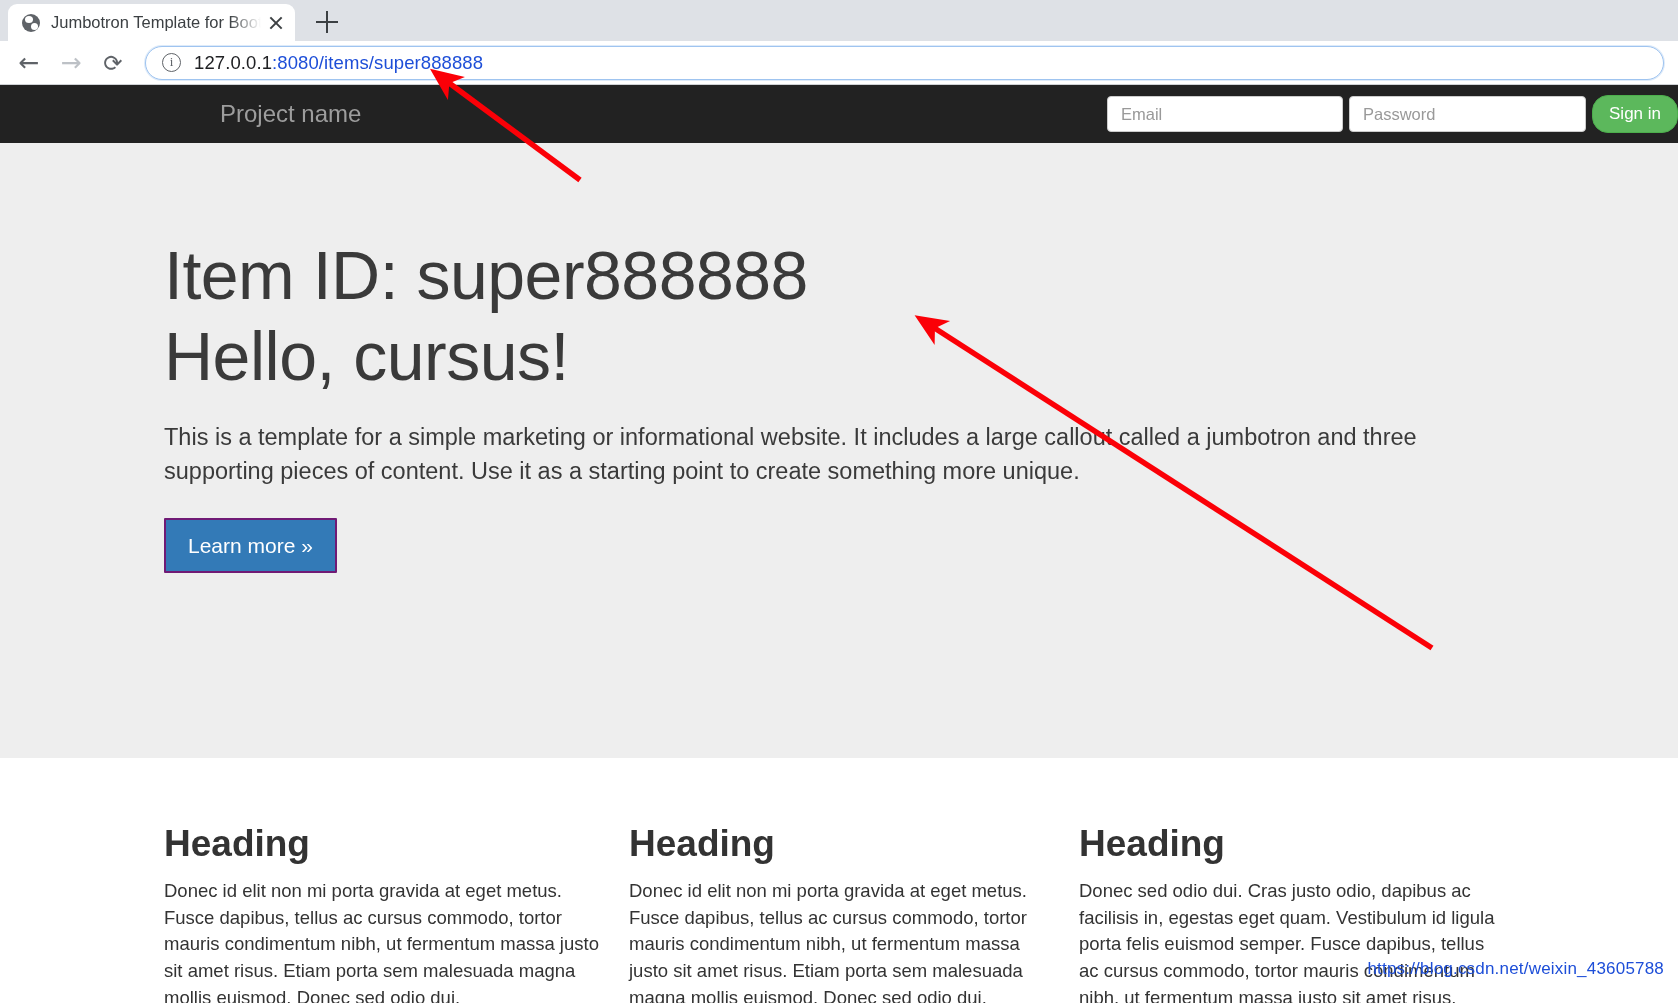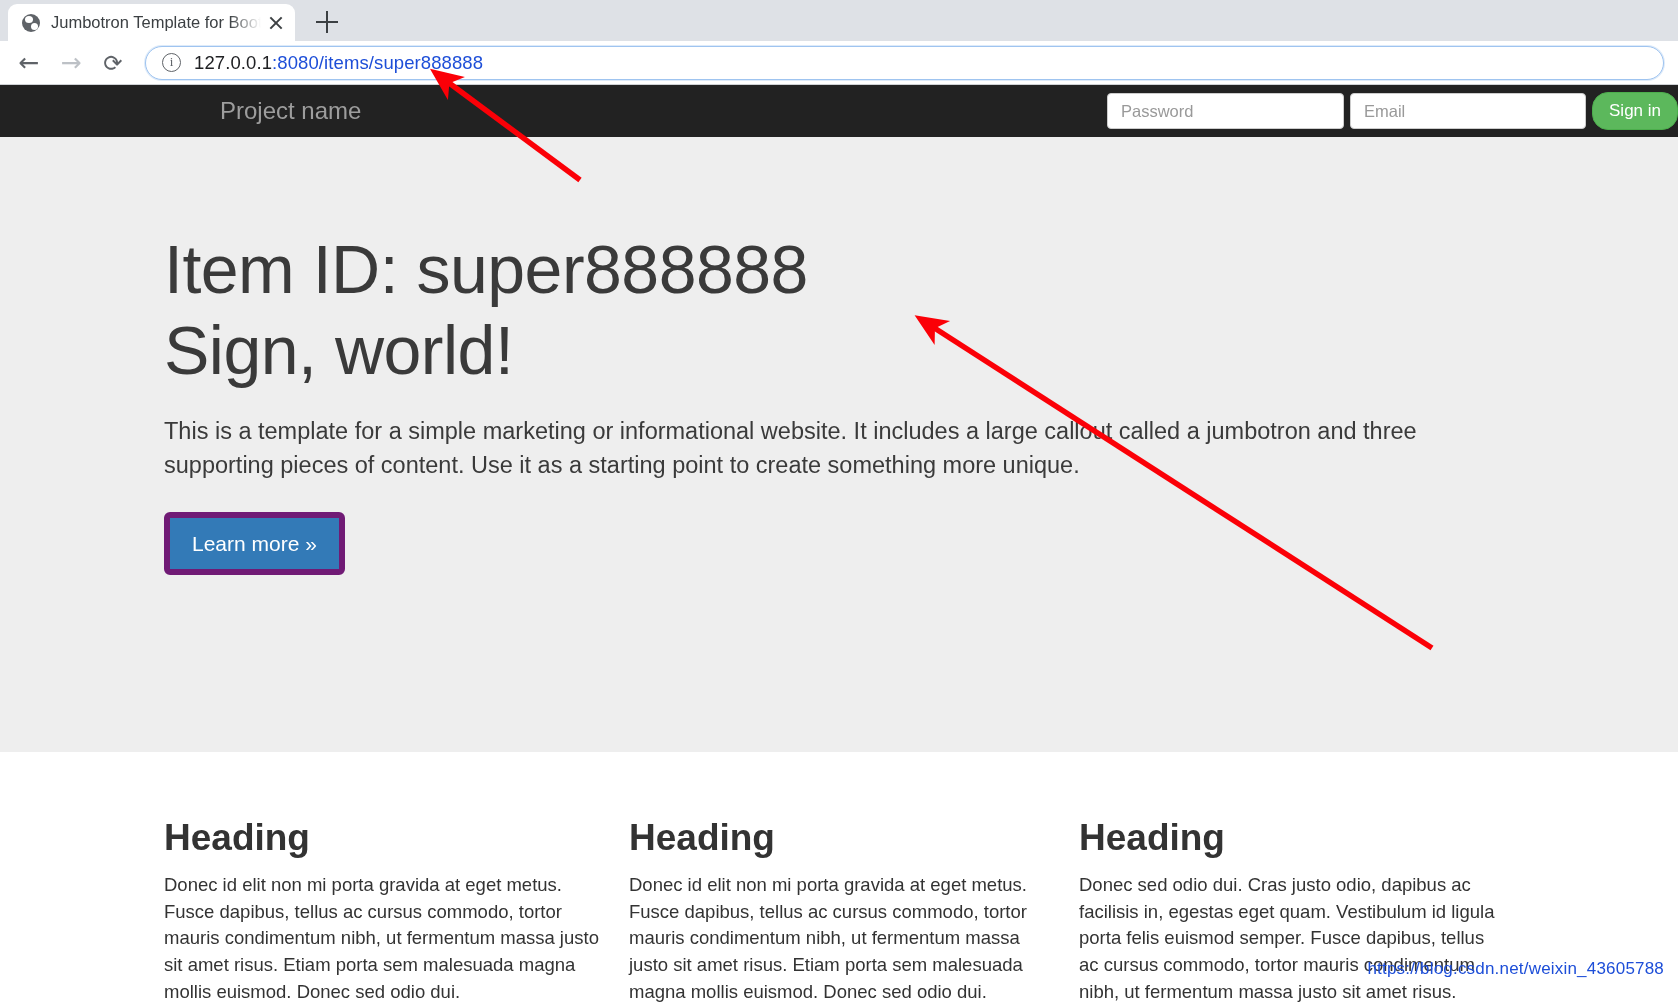--- a/index.html
+++ b/index.html
@@ -162,21 +162,21 @@
 
   
   .page {
     height: 918px;
     background: #ffffff;
     overflow: hidden;
     position: relative;
   }
 
   .navbar {
-    height: 52px;
+    height: 58px;
     background: #222222;
     display: flex;
     align-items: center;
     padding: 0 0 0 0;
     position: relative;
   }
   .brand {
     color: #9d9d9d;
     font-size: 24px;
     margin-left: 220px;
@@ -245,25 +245,25 @@
     font-size: 23.5px;
     line-height: 1.45;
     color: #3a3a3a;
     margin: 0 0 30px 0;
     max-width: 1320px;
     font-weight: 300;
   }
   .btn-primary {
     display: inline-block;
     background: #337ab7;
-    border: 6px solid #701a75;
+    border: 2px solid #701a75;
     color: #ffffff;
     font-size: 21px;
     padding: 14px 22px;
-    border-radius: 6px;
+    border-radius: 1px;
     cursor: pointer;
     font-family: "Liberation Sans", sans-serif;
     line-height: 1.1;
   }
 
   .row {
     display: flex;
     padding-top: 66px;
   }
   .col {
@@ -326,30 +326,30 @@
       <span class="info-icon">i</span>
       <span class="url-text"><span>127.0.0.1</span><span class="scheme-rest">:8080/items/super888888</span></span>
     </div>
   </div>
 
   <div class="page">
 
     <div class="navbar">
       <span class="brand">Project name</span>
       <div class="navform">
+        <input class="navinput email" type="text" placeholder="Email" style="">
         <input class="navinput password" type="text" placeholder="Password" style="">
-        <input class="navinput email" type="text" placeholder="Email" style="">
         <button class="signin-btn">Sign in</button>
       </div>
     </div>
 
     <div class="jumbotron">
       <div class="container jumbo-inner">
         <h1 class="jumbo-h1">Item ID: super888888</h1>
-        <h1 class="jumbo-h2">Sign, world!</h1>
+        <h1 class="jumbo-h2">Hello, cursus!</h1>
         <p class="jumbo-p">This is a template for a simple marketing or informational website. It includes a large callout called a jumbotron and three supporting pieces of content. Use it as a starting point to create something more unique.</p>
         <a class="btn-primary">Learn more »</a>
       </div>
     </div>
 
     <div class="container">
       <div class="row">
         <div class="col c1">
           <h2 class="col-h">Heading</h2>
           <p class="col-p">Donec id elit non mi porta gravida at eget metus. Fusce dapibus, tellus ac cursus commodo, tortor mauris condimentum nibh, ut fermentum massa justo sit amet risus. Etiam porta sem malesuada magna mollis euismod. Donec sed odio dui.</p>

